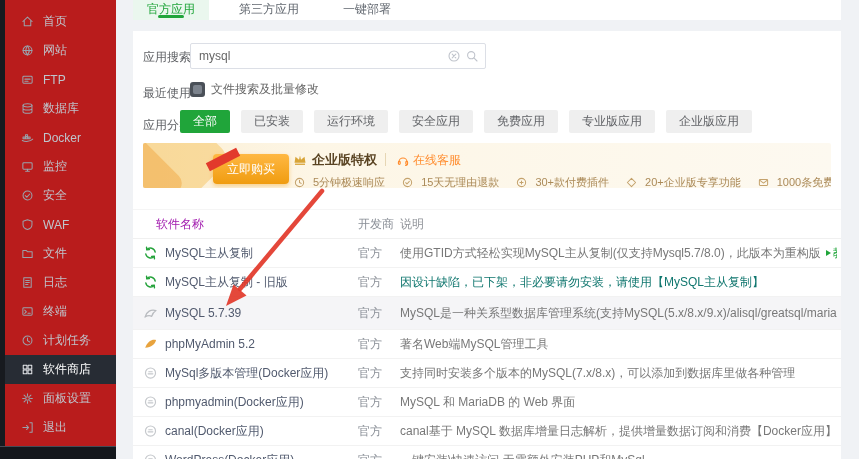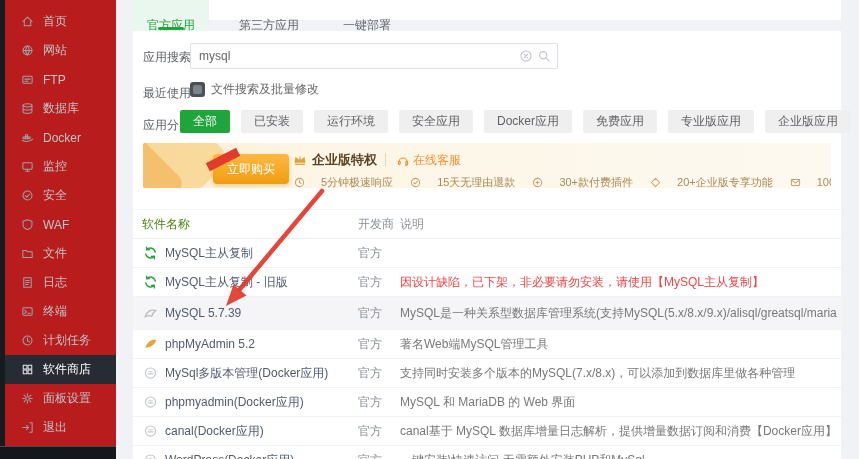--- a/index.html
+++ b/index.html
@@ -14,32 +14,32 @@
   .sb-item { height:29px; display:flex; align-items:center; padding-left:16px; gap:9px;
              color:#bfc5cc; font-size:12px; cursor:pointer; }
   .sb-item .si { width:13px; height:13px; color:#9aa2ac; flex:0 0 13px; }
   .sb-item.active { background:#272c34; color:#fff; }
   .sb-item.active .si { color:#e8eaed; }
   .sb-bottom { position:absolute; bottom:0; left:0; width:116px; height:13px; background:#14171c; border-top:1px solid #454b55; }
   svg.ln { fill:none; stroke:currentColor; stroke-width:1.1; stroke-linecap:round; stroke-linejoin:round; display:block; }
 
   
   .tabbar { position:absolute; left:133px; top:0; width:708px; height:20px; background:#fff; display:flex; }
-  .tab { position:relative; padding:16px 14px; font-size:12px; color:#61676f; line-height:19px; margin-right:16px; cursor:pointer; white-space:nowrap; }
+  .tab { position:relative; padding:0 14px; font-size:12px; color:#61676f; line-height:19px; margin-right:16px; cursor:pointer; white-space:nowrap; }
   .tab.active { background:#eaf7ee; color:#20a53a; }
   .tab-underline { position:absolute; left:50%; transform:translateX(-50%); bottom:2px; width:26px; height:3px; border-radius:2px; background:#20a53a; }
 
   
   .panel { position:absolute; left:133px; top:31px; width:708px; height:428px; background:#fff; }
   .flabel { position:absolute; font-size:12px; color:#606266; }
   .lbl-search { left:10px; top:18px; }
   .lbl-recent { left:10px; top:54px; }
   .lbl-cat { left:10px; top:86px; }
 
-  .search-box { position:absolute; left:57px; top:12px; width:368px; height:26px; border:1px solid #dcdfe6; border-radius:2px; background:#fff; }
+  .search-box { position:absolute; left:57px; top:12px; width:296px; height:26px; border:1px solid #dcdfe6; border-radius:2px; background:#fff; }
   .search-input { width:100%; height:100%; border:none; outline:none; padding:0 46px 0 8px; font-size:12px; color:#666;
                   font-family:"Liberation Sans","DejaVu Sans",sans-serif; background:transparent; }
   .sb-ic { position:absolute; top:50%; transform:translateY(-50%); width:12px; height:12px; color:#c0c4cc; cursor:pointer; }
   .ic-clear { right:25px; }
   .ic-mag { right:7px; }
 
   .recent-item { position:absolute; left:57px; top:50px; display:flex; align-items:center; gap:6px; font-size:12px; color:#666; cursor:pointer; }
   .recent-ic { width:15px; height:15px; border-radius:3px; background:#4a5058; position:relative; }
   .recent-ic::after { content:""; position:absolute; left:3px; top:3px; width:9px; height:9px; background:#7c838d; border-radius:2px; }
 
@@ -53,34 +53,34 @@
   .deco-a { position:absolute; left:-30px; top:-34px; width:98px; height:98px; background:#f6c35f; opacity:.5; transform:rotate(45deg); border-radius:14px; }
   .deco-b { position:absolute; left:-44px; top:4px; width:72px; height:72px; background:#f0a23a; opacity:.45; transform:rotate(45deg); border-radius:10px; }
   .buy-btn { position:absolute; left:70px; top:11px; width:76px; height:30px; border-radius:4px; cursor:pointer;
              background:linear-gradient(180deg,#ffb843,#f09c10); color:#fff; font-size:12px; text-align:center; line-height:30px;
              box-shadow:0 2px 4px rgba(240,156,16,.4); }
   .ribbon { position:absolute; left:-7px; top:1px; width:34px; height:9px; background:#e23a2c; transform:rotate(-27deg); }
   .priv { position:absolute; left:150px; top:8px; display:flex; align-items:center; gap:5px; font-size:13px; font-weight:bold; color:#5a4423; }
   .b-divider { position:absolute; left:242px; top:10px; width:1px; height:13px; background:#e6d6b4; }
   .service { position:absolute; left:254px; top:9px; display:flex; align-items:center; gap:4px; font-size:12px; color:#ff8c2e; cursor:pointer; }
   .features { position:absolute; left:151px; right:0; top:32px; display:flex; gap:17px; white-space:nowrap; overflow:hidden; }
-  .feat { display:flex; align-items:center; gap:16px; font-size:11px; color:#ab8a58; flex:0 0 auto; }
+  .feat { display:flex; align-items:center; gap:8px; font-size:11px; color:#ab8a58; flex:0 0 auto; }
   .feat .fi { width:11px; height:11px; color:#c4a26c; flex:0 0 11px; }
 
   
   .tbl { position:absolute; left:0; top:178px; width:708px; }
   .thead { position:relative; height:30px; border-top:1px solid #f5f5f5; border-bottom:1px solid #f0f0f0; }
   .trow  { position:relative; height:29px; border-bottom:1px solid #f2f2f2; cursor:pointer; }
   .trow.hl { height:33px; background:#f5f5f7; }
   .cell { position:absolute; top:0; bottom:0; display:flex; align-items:center; font-size:12px; }
-  .c-name-h { left:9px;  color:#4d7c0f; }
+  .c-name-h { left:23px;  color:#a21caf; }
   .c-vend   { left:225px; color:#8a8f97; }
   .c-desc   { left:267px; right:4px; color:#787878; overflow:hidden; white-space:nowrap; }
   .c-name   { left:32px;  color:#515a6e; }
-  .c-desc.red { color:#ef4444; }
+  .c-desc.red { color:#0f766e; }
   .app-icon { position:absolute; left:10px; top:50%; transform:translateY(-50%); width:15px; height:15px; }
   .tut-link { color:#20a53a; margin-left:5px; display:inline-flex; align-items:center; gap:2px; cursor:pointer; }
   .play { width:0; height:0; border-left:5px solid #20a53a; border-top:3.5px solid transparent; border-bottom:3.5px solid transparent; display:inline-block; }
 
   
   .arrow-svg { position:absolute; left:0; top:0; width:859px; height:459px; pointer-events:none; }
 </style>
 </head>
 <body>
 
@@ -265,21 +265,20 @@
       <span class="recent-ic"></span>
       <span>文件搜索及批量修改</span>
     </div>
 
     <span class="flabel lbl-cat">应用分类</span>
     <div class="cats">
       <span class="cat active">全部</span>
       <span class="cat">已安装</span>
       <span class="cat">运行环境</span>
       <span class="cat">安全应用</span>
-      <span class="cat">Docker应用</span>
       <span class="cat">免费应用</span>
       <span class="cat">专业版应用</span>
       <span class="cat">企业版应用</span>
     </div>
 
     <div class="banner">
       <div class="deco-a"></div>
       <div class="deco-b"></div>
       <div class="buy-btn">
         <span class="ribbon"></span>
@@ -362,20 +361,27 @@
         <span class="app-icon">
             <svg class="ln" viewBox="0 0 14 14" style="color:#26a33c;stroke-width:1.3">
               <path d="M11.4 6.2A4.6 4.6 0 0 0 3.5 3.8"></path>
               <path d="M3.3 1.5l.2 2.5 2.5-.2"></path>
               <path d="M2.6 7.8a4.6 4.6 0 0 0 7.9 2.4"></path>
               <path d="M10.7 12.5l-.2-2.5-2.5.2"></path>
             </svg>
           </span>
         <span class="cell c-name">MySQL主从复制</span>
         <span class="cell c-vend">官方</span>
+        <span class="cell c-desc">
+          <span>使用GTID方式轻松实现MySQL主从复制(仅支持Mysql5.7/8.0)，此版本为重构版</span>
+          <span class="tut-link">
+              <span class="play"></span>
+              <span>教程</span>
+            </span>
+        </span>
       </div>
 
       <div class="trow">
         <span class="app-icon">
             <svg class="ln" viewBox="0 0 14 14" style="color:#26a33c;stroke-width:1.3">
               <path d="M11.4 6.2A4.6 4.6 0 0 0 3.5 3.8"></path>
               <path d="M3.3 1.5l.2 2.5 2.5-.2"></path>
               <path d="M2.6 7.8a4.6 4.6 0 0 0 7.9 2.4"></path>
               <path d="M10.7 12.5l-.2-2.5-2.5.2"></path>
             </svg>

